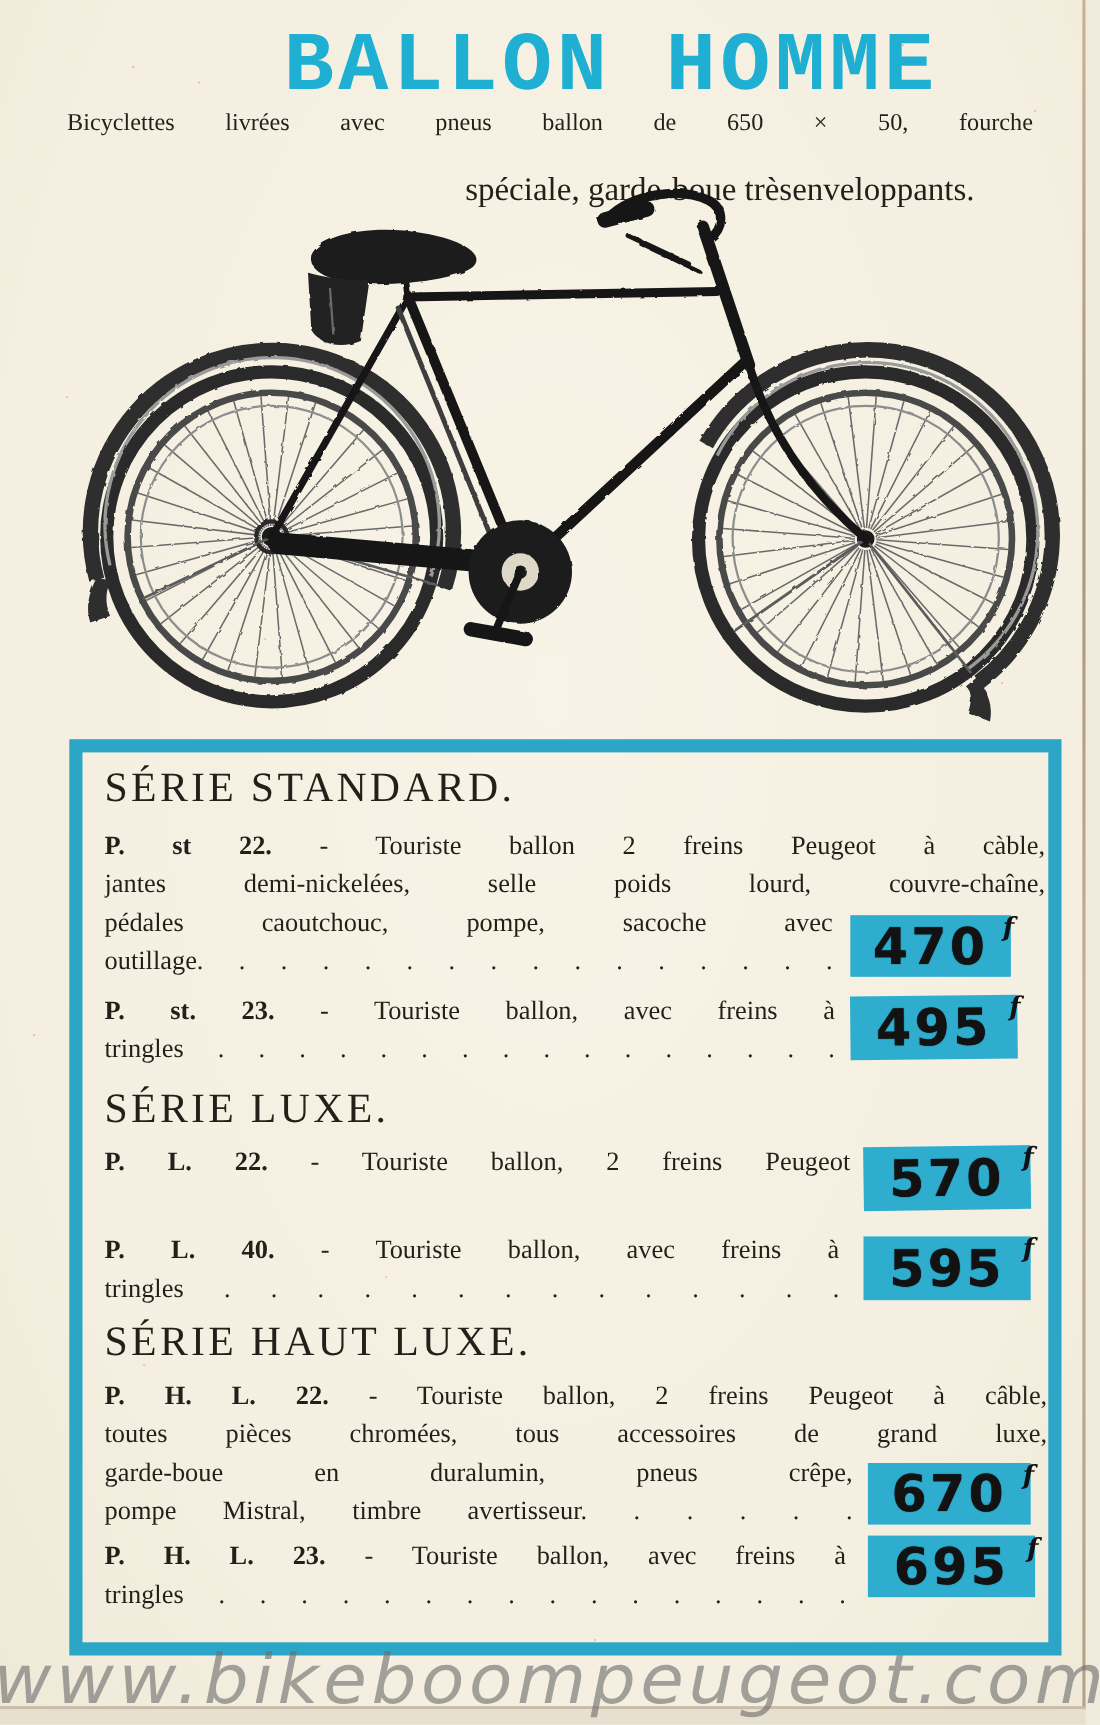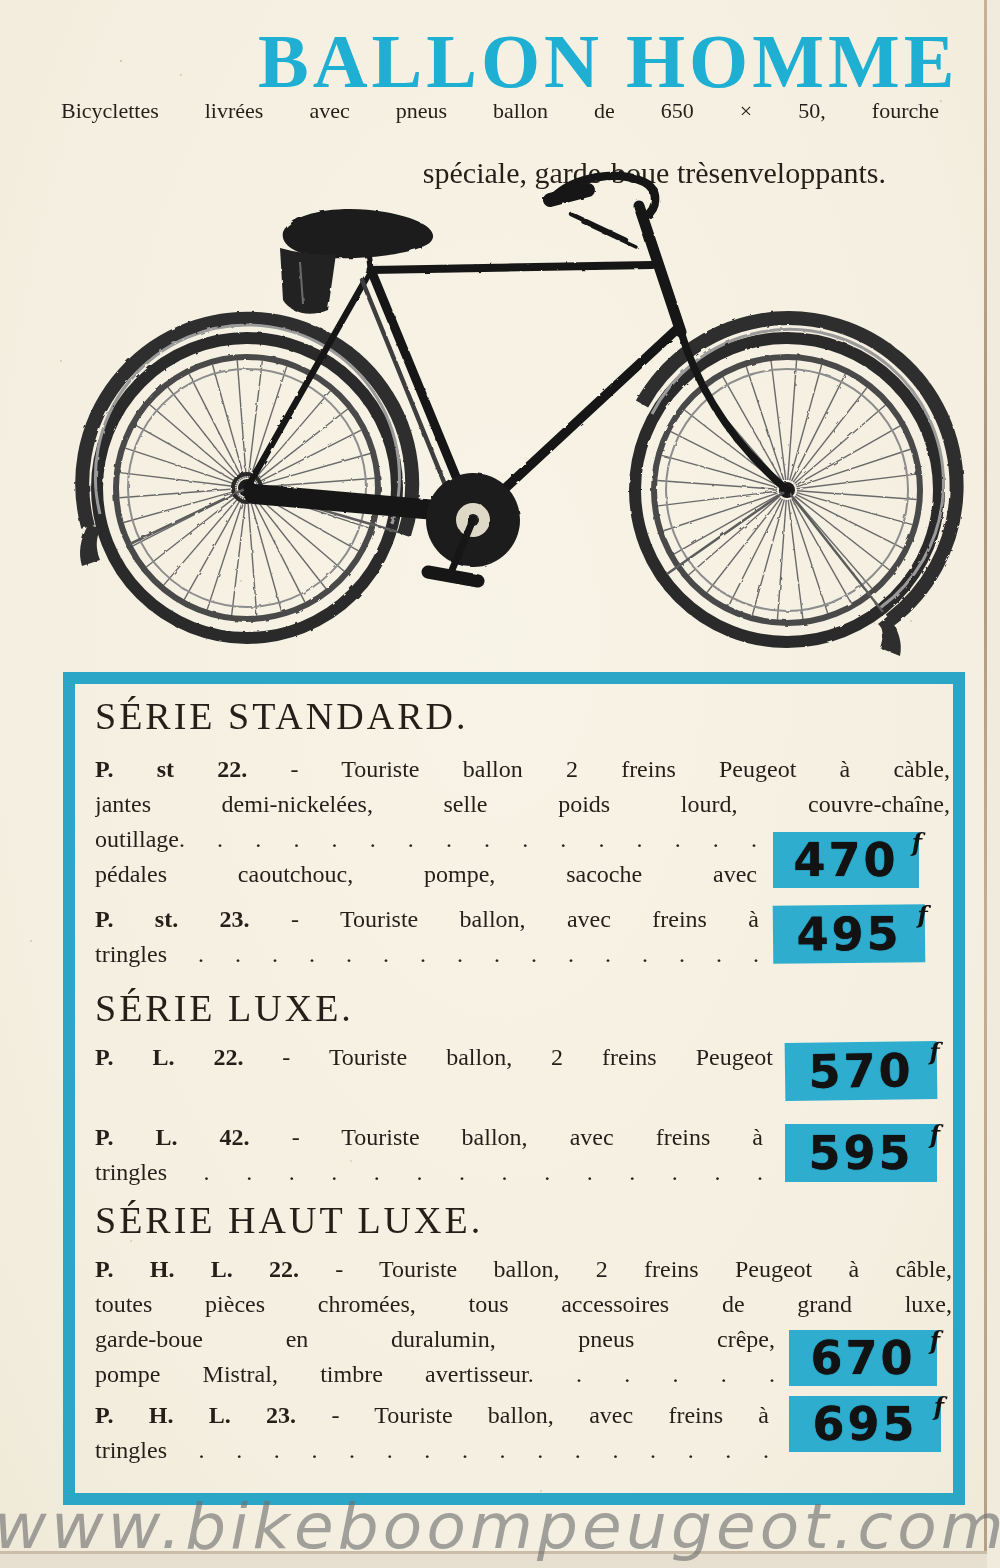--- a/index.html
+++ b/index.html
@@ -16,21 +16,21 @@
   .specks{position:absolute;left:120px;top:60px;width:2px;height:2px;border-radius:50%;
         background:rgba(150,110,60,.4);
         box-shadow:60px 14px 0 rgba(160,115,60,.35), 700px -20px 0 rgba(150,100,60,.3),
         820px 40px 0 rgba(140,100,55,.3), -60px 300px 0 rgba(150,110,60,.3),
         540px 330px 0 rgba(150,110,60,.25), 120px 520px 0 rgba(160,120,70,.3),
         790px 560px 0 rgba(150,105,60,.3), -90px 880px 0 rgba(170,120,70,.35),
         10px 1180px 0 rgba(160,110,65,.3), 840px 1260px 0 rgba(150,105,60,.3),
         420px 1430px 0 rgba(150,110,60,.3), 230px 1100px 0 rgba(150,110,60,.25);}
   
   .title{position:absolute;left:258px;top:18px;width:720px;
-        font-family:Liberation Serif, serif;font-weight:800;font-size:76px;
+        font-family:Liberation Mono, monospace;font-weight:800;font-size:76px;
         letter-spacing:4px;color:#1fafd3;white-space:nowrap;}
   
   .intro1{position:absolute;left:61px;top:98px;width:878px;font-size:22px;
         text-align:justify;text-align-last:justify;white-space:normal;}
   .intro2{position:absolute;left:160px;top:156px;width:726px;display:flex;
         justify-content:flex-end;font-size:30px;}
   
   .pricebox{position:absolute;left:63px;top:672px;width:902px;height:833px;
         box-sizing:border-box;border:12px solid #2ca6c6;background:transparent;}
   .sec-heading{position:absolute;left:20px;height:36px;line-height:36px;
@@ -202,22 +202,22 @@
     </g>
   </svg>
 
   <div class="pricebox">
 
     <div class="sec-heading" style="top:14px">SÉRIE STANDARD.</div>
 
     <div class="item" style="top:68px;width:855px">
       <div class="tline"><b class="code">P. st 22.</b> <span>- Touriste ballon 2 freins Peugeot à càble,</span></div>
       <div class="tline"><span>jantes demi-nickelées, selle poids lourd, couvre-chaîne,</span></div>
+      <div class="tline" style="width:662px"><span>pédales caoutchouc, pompe, sacoche avec</span></div>
       <div class="tline" style="width:662px"><span>outillage. . . . . .  . . . . . . . . . .</span></div>
-      <div class="tline" style="width:662px"><span>pédales caoutchouc, pompe, sacoche avec</span></div>
     </div>
     <div class="badge" style="left:698px;top:148px;width:146px;height:56px">
       <span>470</span>
       <span class="unit">f</span>
     </div>
 
     <div class="item" style="top:218px;width:664px">
       <div class="tline"><b class="code">P. st. 23.</b> <span>- Touriste ballon, avec freins à</span></div>
       <div class="tline"><span>tringles . . . . . . . . . . . . . . . .</span></div>
     </div>
@@ -230,21 +230,21 @@
 
     <div class="item" style="top:356px;width:678px">
       <div class="tline"><b class="code">P. L. 22.</b> <span>- Touriste ballon, 2 freins Peugeot</span></div>
     </div>
     <div class="badge" style="left:710px;top:358px;width:152px;height:58px;transform:rotate(-0.8deg)">
       <span>570</span>
       <span class="unit">f</span>
     </div>
 
     <div class="item" style="top:436px;width:668px">
-      <div class="tline"><b class="code">P. L. 42.</b> <span>- Touriste ballon, avec freins à</span></div>
+      <div class="tline"><b class="code">P. L. 40.</b> <span>- Touriste ballon, avec freins à</span></div>
       <div class="tline"><span>tringles . . . . . . . . . . . . . .</span></div>
     </div>
     <div class="badge" style="left:710px;top:440px;width:152px;height:58px">
       <span>595</span>
       <span class="unit">f</span>
     </div>
 
     <div class="sec-heading" style="top:518px">SÉRIE HAUT LUXE.</div>
 
     <div class="item" style="top:568px;width:857px">

